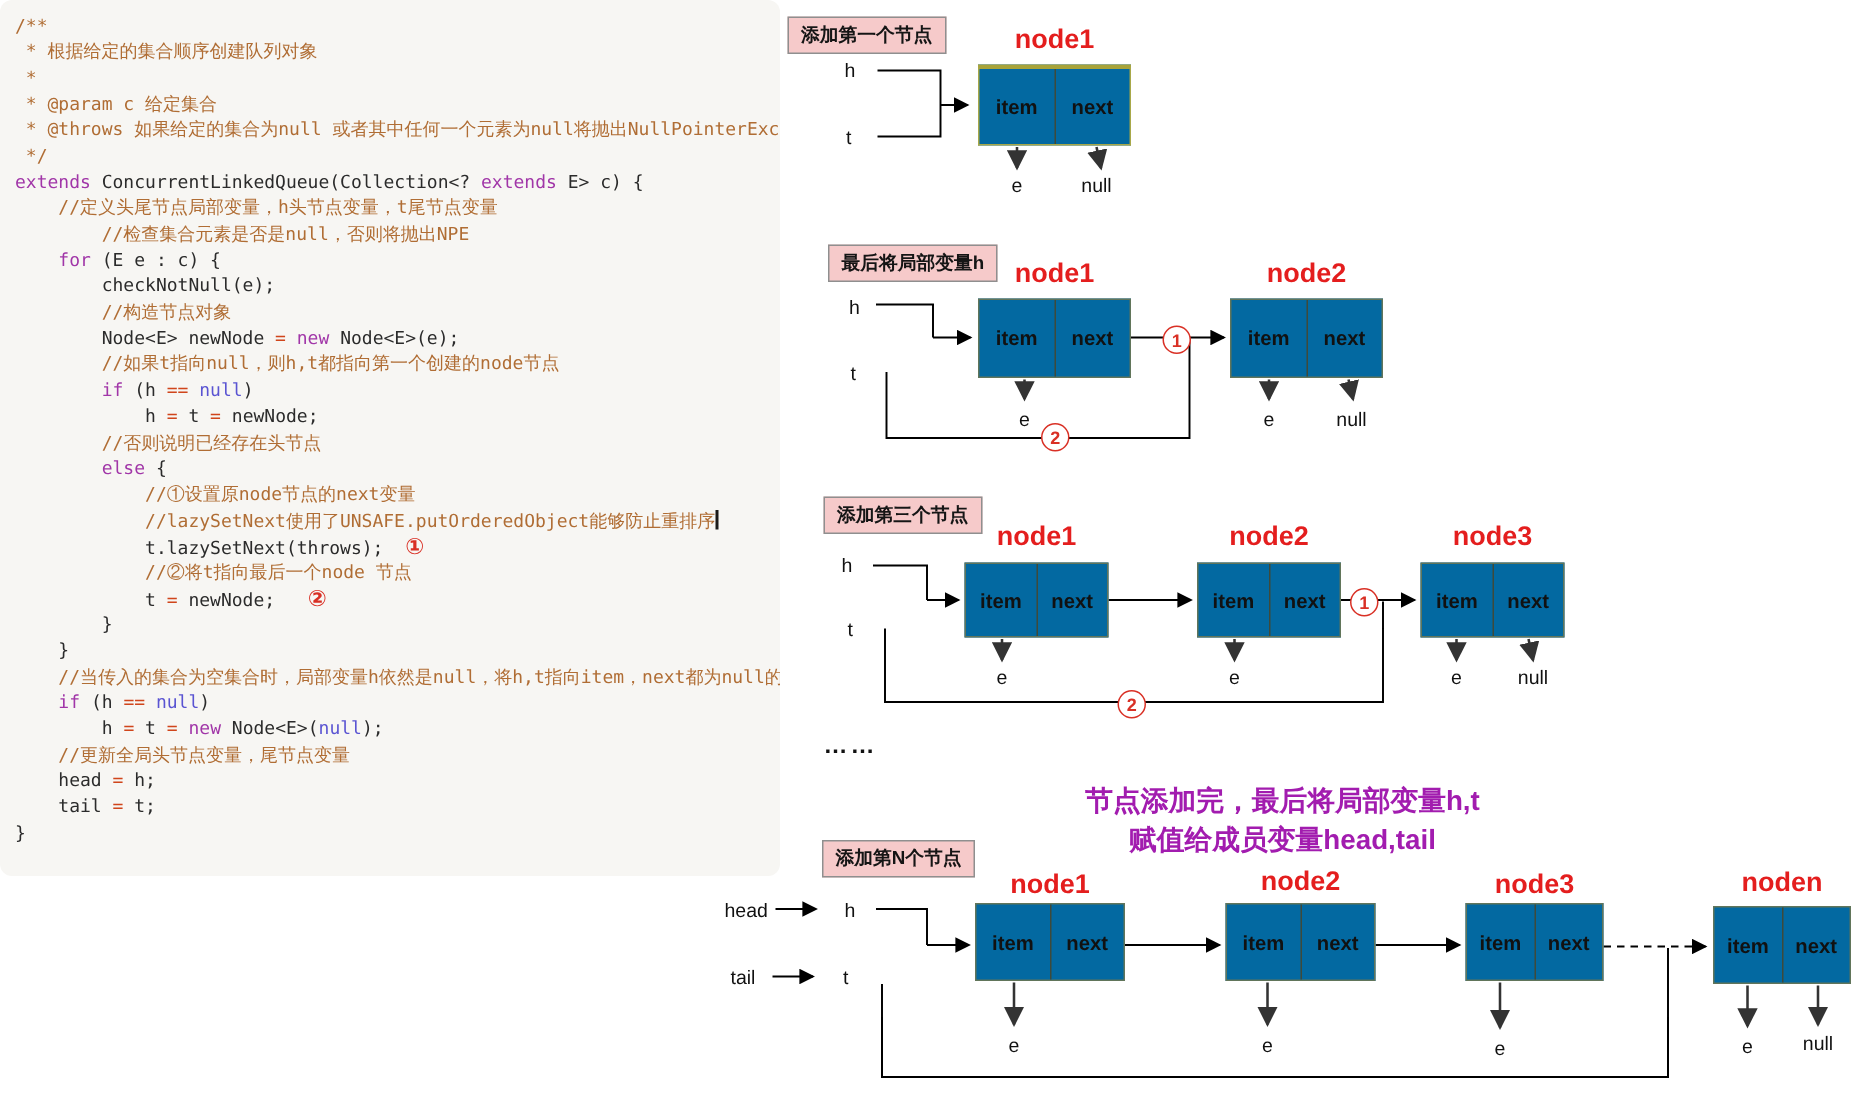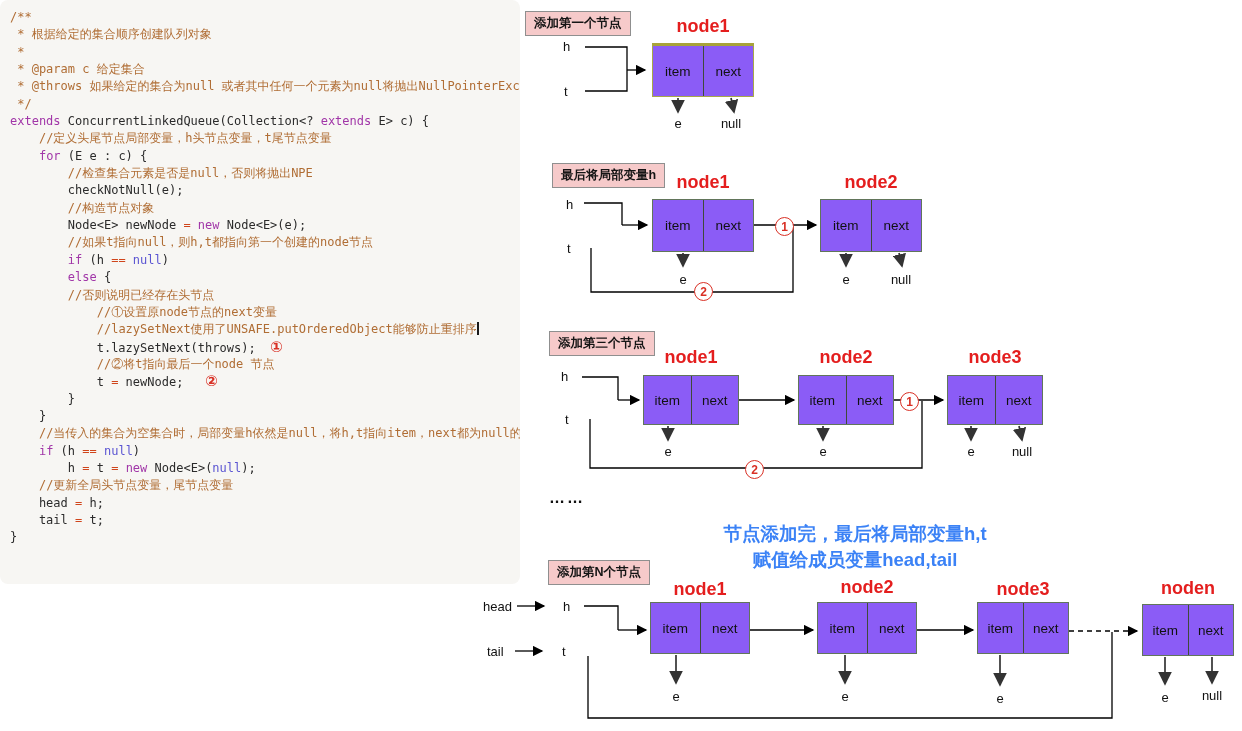--- a/index.html
+++ b/index.html
@@ -18,57 +18,58 @@
   .nu{color:#5a54d2;}
   .op{color:#d0451b;}
   .circ{color:#d93025;font-family:"DejaVu Sans",sans-serif;font-size:15px;font-weight:bold;}
   .caret{display:inline-block;width:2px;height:13px;background:#1a1a1a;vertical-align:-2px;}
 
   
   .tag{position:absolute;background:#f6caca;border:1px solid #8f8f8f;color:#151515;
     font-size:12.5px;font-weight:bold;padding:3px 8px;white-space:nowrap;}
   .var{position:absolute;font-size:13px;color:#111;}
   .ntitle{position:absolute;text-align:center;font-size:18px;font-weight:bold;color:#e41e1e;}
-  .nbox{position:absolute;display:flex;background:#8b5cf6;border:1.3px solid #61755a;box-sizing:border-box;}
+  .nbox{position:absolute;display:flex;background:#0369a1;border:1.3px solid #61755a;box-sizing:border-box;font-weight:bold;}
   .nbox .cell{flex:1;display:flex;align-items:center;justify-content:center;
     font-size:13.5px;color:#111;}
   .nbox .cell.next-cell{border-left:1.6px solid #3f4a3a;}
   .nbox.first{border-color:#a8a849;border-top:3px solid #a8a339;}
   .tgt{position:absolute;text-align:center;font-size:13px;color:#111;}
   .badge{position:absolute;width:17px;height:17px;border:1.6px solid #d93025;border-radius:50%;
     background:#ffffff;color:#d93025;font-size:12px;font-weight:bold;display:flex;
     align-items:center;justify-content:center;z-index:5;}
   #ellipsis{position:absolute;left:549px;top:489px;font-size:16px;font-weight:bold;color:#111;letter-spacing:2px;}
-  #note{position:absolute;left:640px;top:521px;width:430px;text-align:center;color:#3b82f6;
+  #note{position:absolute;left:640px;top:521px;width:430px;text-align:center;color:#a21caf;
     font-size:18.5px;font-weight:600;line-height:26px;}
   svg{position:absolute;left:0;top:0;}
 </style>
 </head>
 <body>
 
 <div id="stage">
 
   <div id="code-panel">
       <div class="code-line"><span class="cm">/**</span></div>
       <div class="code-line"><span class="cm"> * 根据给定的集合顺序创建队列对象</span></div>
       <div class="code-line"><span class="cm"> *</span></div>
       <div class="code-line"><span class="cm"> * @param c 给定集合</span></div>
       <div class="code-line"><span class="cm"> * @throws 如果给定的集合为null 或者其中任何一个元素为null将抛出NullPointerException</span></div>
       <div class="code-line"><span class="cm"> */</span></div>
       <div class="code-line"><span class="kw">extends </span><span class="pl">ConcurrentLinkedQueue(Collection&lt;? </span><span class="kw">extends</span><span class="pl"> E&gt; c) {</span></div>
       <div class="code-line"><span class="pl">    </span><span class="cm">//定义头尾节点局部变量，h头节点变量，t尾节点变量</span></div>
+      <div class="code-line"><span class="pl">        </span><span class="cm">//检查集合元素是否是null，否则将抛出NPE</span></div>
       <div class="code-line"><span class="pl">    </span><span class="kw">for</span><span class="pl"> (E e : c) {</span></div>
-      <div class="code-line"><span class="pl">        </span><span class="cm">//检查集合元素是否是null，否则将抛出NPE</span></div>
       <div class="code-line"><span class="pl">        checkNotNull(e);</span></div>
       <div class="code-line"><span class="pl">        </span><span class="cm">//构造节点对象</span></div>
       <div class="code-line"><span class="pl">        Node&lt;E&gt; newNode </span><span class="op">= </span><span class="kw">new</span><span class="pl"> Node&lt;E&gt;(e);</span></div>
       <div class="code-line"><span class="pl">        </span><span class="cm">//如果t指向null，则h,t都指向第一个创建的node节点</span></div>
       <div class="code-line"><span class="pl">        </span><span class="kw">if</span><span class="pl"> (h </span><span class="op">==</span><span class="pl"> </span><span class="nu">null</span><span class="pl">)</span></div>
+      <div class="code-line"><span class="pl">            h </span><span class="op">=</span><span class="pl"> t </span><span class="op">=</span><span class="pl"> newNode;</span></div>
+      <div class="code-line"><span class="pl">        </span><span class="cm">//否则说明已经存在头节点</span></div>
       <div class="code-line"><span class="pl">        </span><span class="kw">else</span><span class="pl"> {</span></div>
-      <div class="code-line"><span class="pl">        </span><span class="cm">//否则说明已经存在头节点</span></div>
       <div class="code-line"><span class="pl">            </span><span class="cm">//①设置原node节点的next变量</span></div>
       <div class="code-line"><span class="pl">            </span><span class="cm">//lazySetNext使用了UNSAFE.putOrderedObject能够防止重排序</span><span class="caret"></span></div>
       <div class="code-line"><span class="pl">            t.lazySetNext(throws);  </span><span class="circ">①</span></div>
       <div class="code-line"><span class="pl">            </span><span class="cm">//②将t指向最后一个node 节点</span></div>
       <div class="code-line"><span class="pl">            t </span><span class="op">=</span><span class="pl"> newNode;   </span><span class="circ">②</span></div>
       <div class="code-line"><span class="pl">        }</span></div>
       <div class="code-line"><span class="pl">    }</span></div>
       <div class="code-line"><span class="pl">    </span><span class="cm">//当传入的集合为空集合时，局部变量h依然是null，将h,t指向item，next都为null的节点</span></div>
       <div class="code-line"><span class="pl">    </span><span class="kw">if</span><span class="pl"> (h </span><span class="op">==</span><span class="pl"> </span><span class="nu">null</span><span class="pl">)</span></div>
       <div class="code-line"><span class="pl">        h </span><span class="op">=</span><span class="pl"> t </span><span class="op">=</span><span class="pl"> </span><span class="kw">new</span><span class="pl"> Node&lt;E&gt;(</span><span class="nu">null</span><span class="pl">);</span></div>

